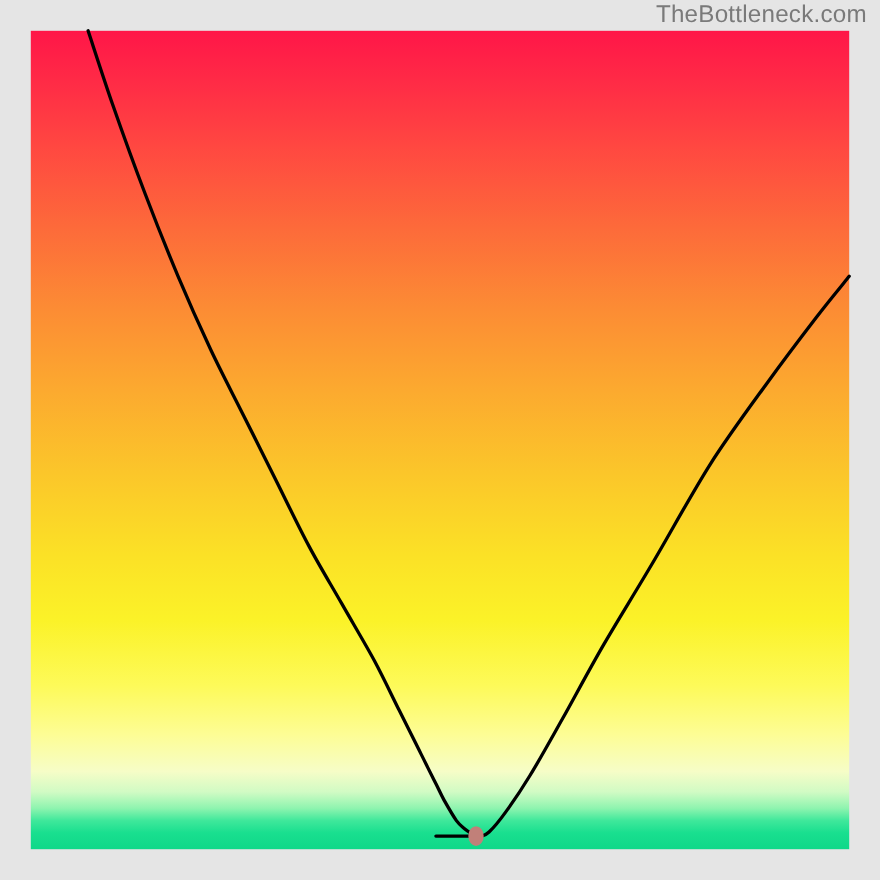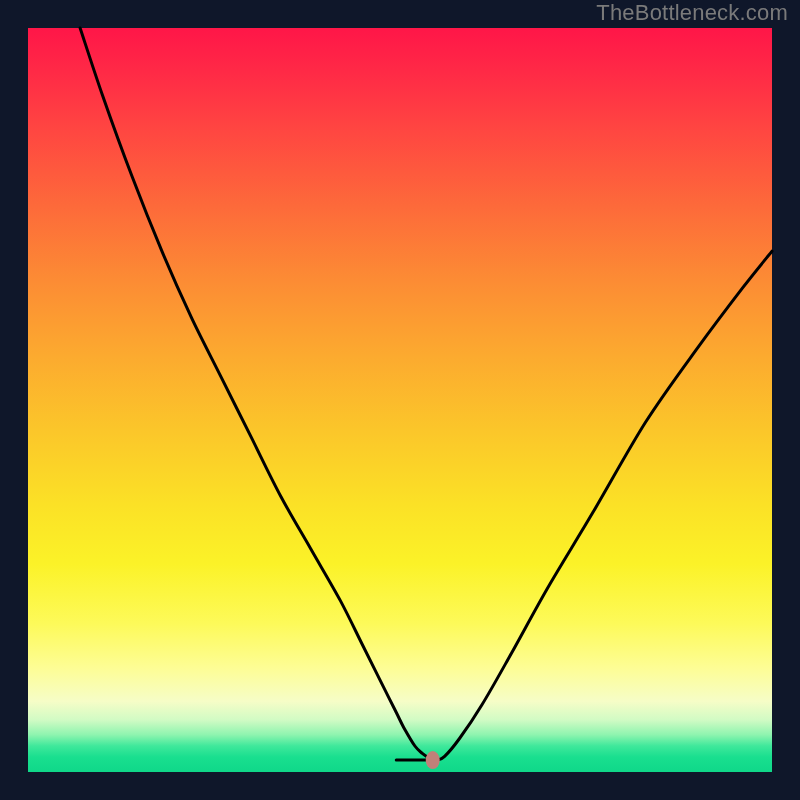--- a/index.html
+++ b/index.html
@@ -8,21 +8,21 @@
     width: 800px;
     height: 800px;
     background: #000;
     overflow: hidden;
     font-family: Arial, Helvetica, sans-serif;
   }
   .frame {
     position: relative;
     width: 800px;
     height: 800px;
-    background: #0f172a;
+    background: #e5e5e5;
   }
   .watermark {
     position: absolute;
     top: 0;
     right: 12px;
     color: #7a7a7a;
     font-size: 22px;
     font-weight: 500;
     letter-spacing: 0.2px;
     z-index: 10;

